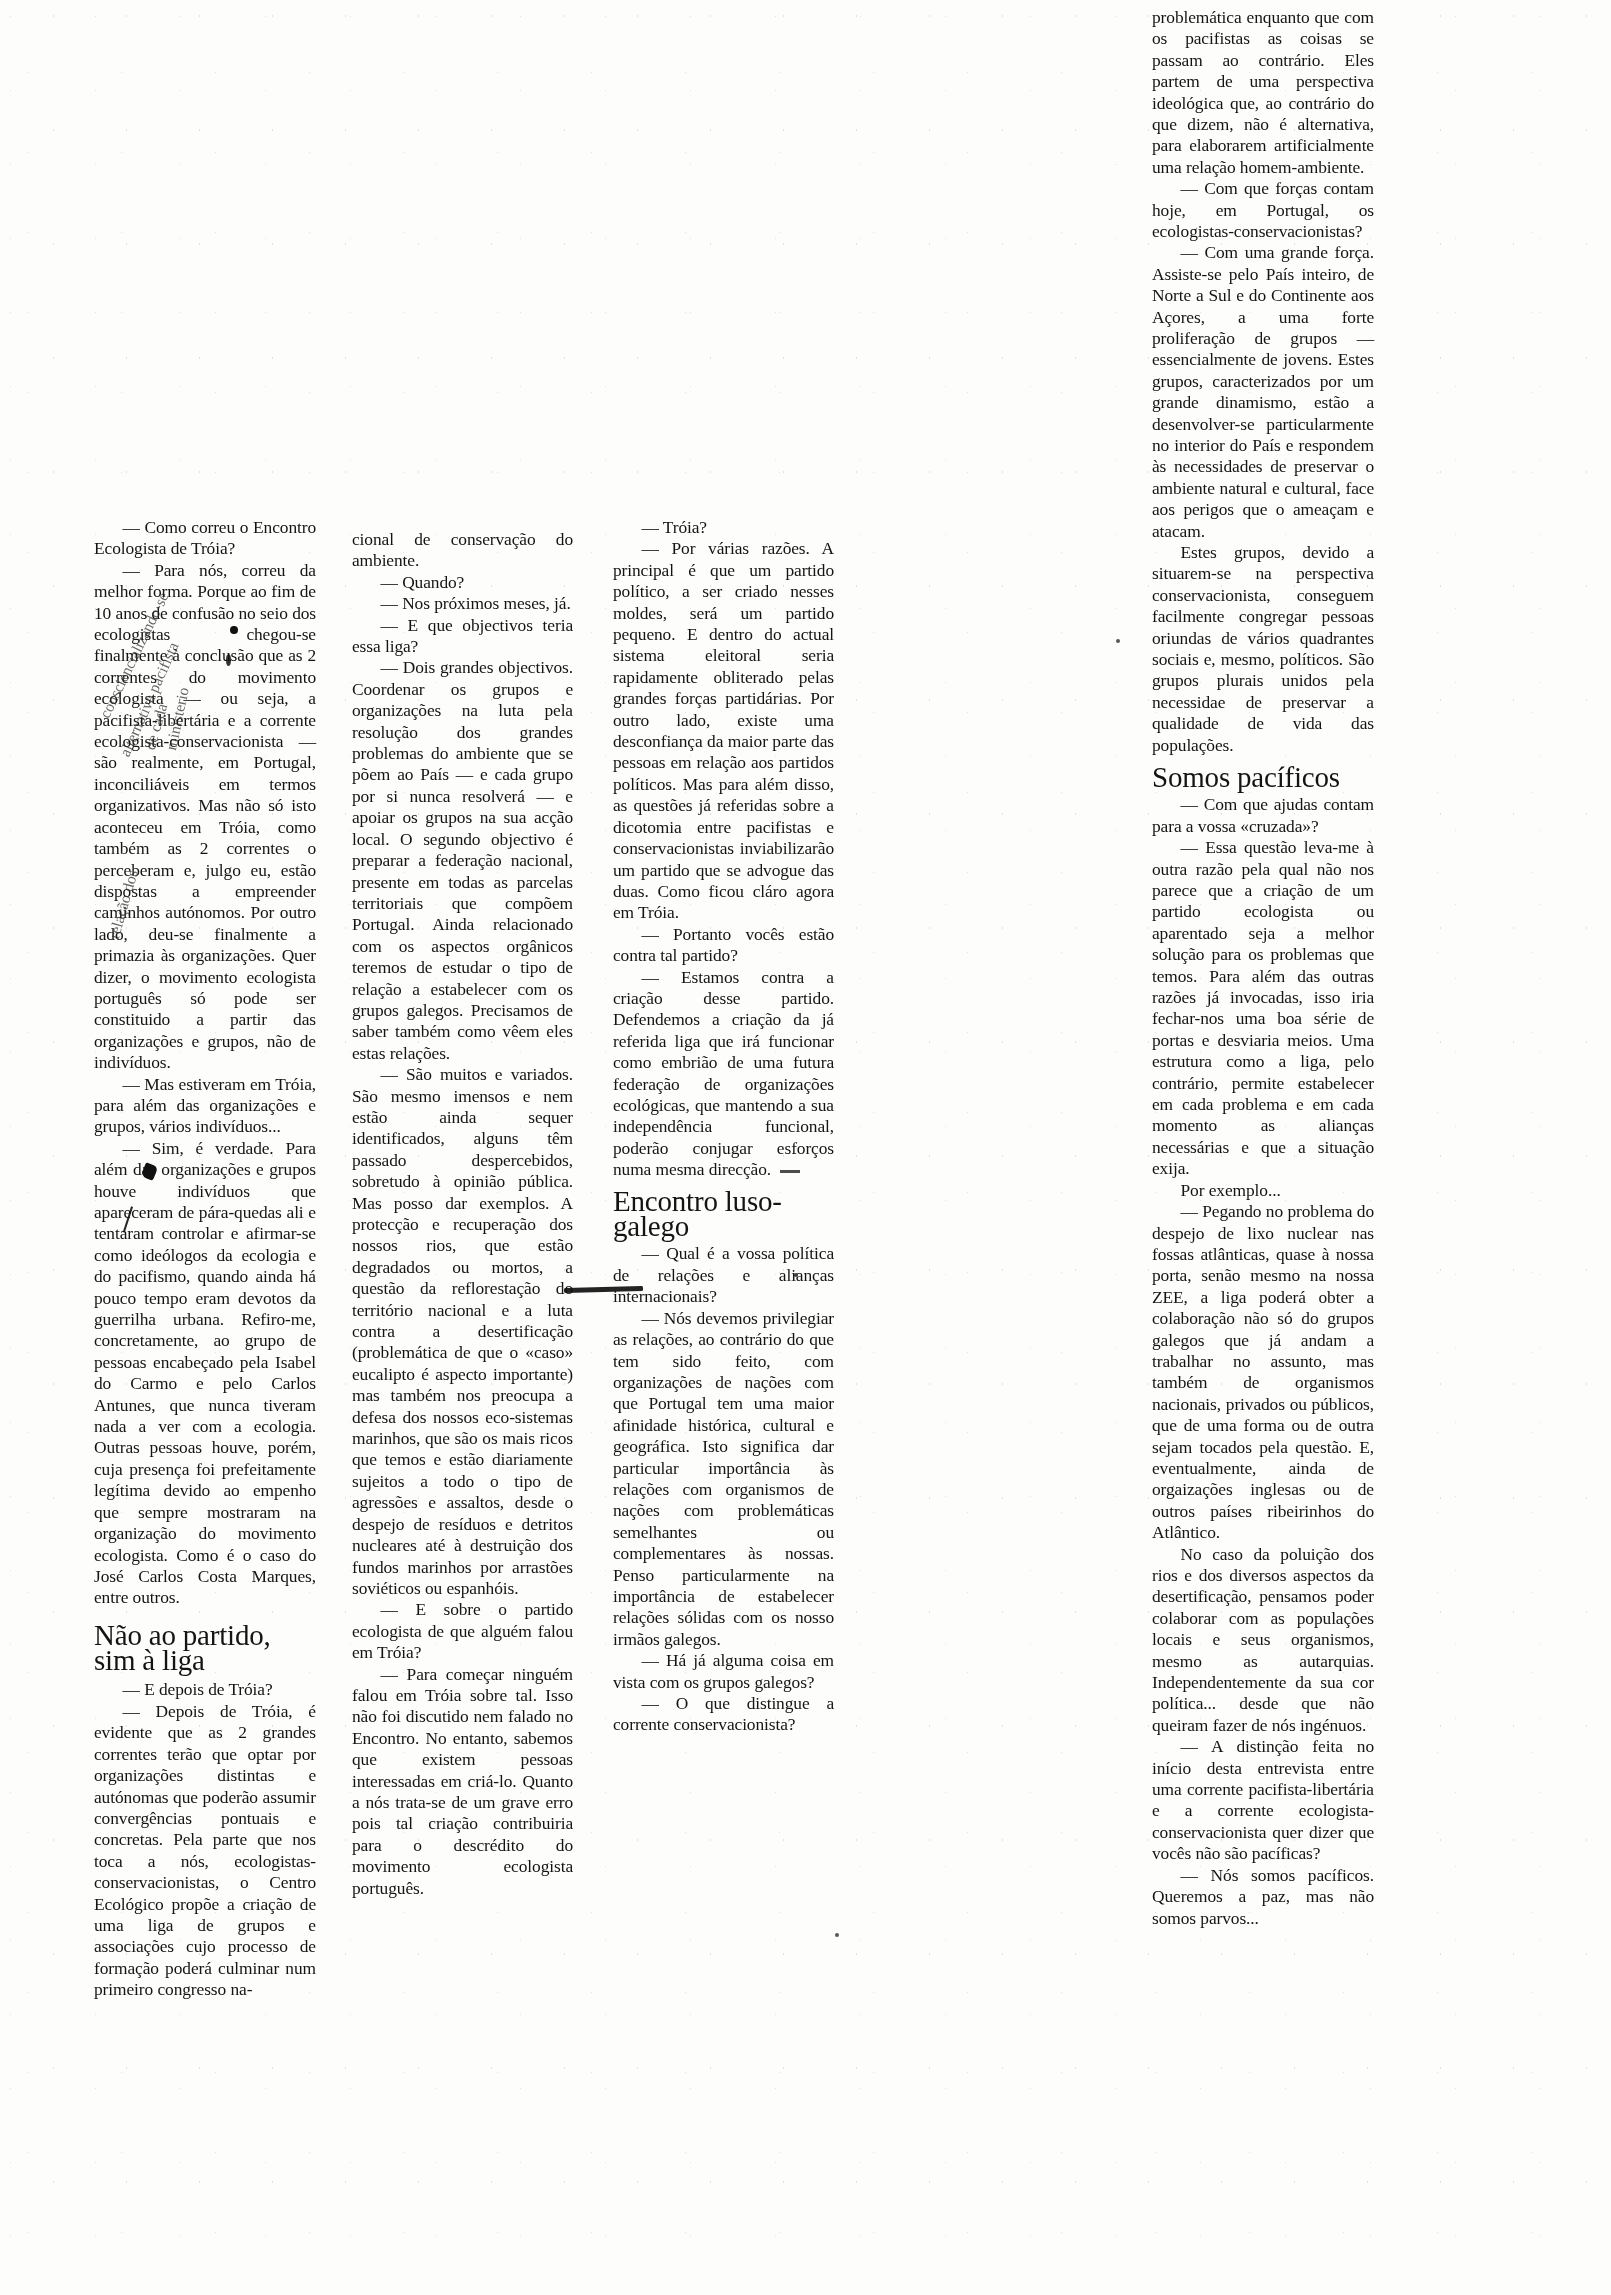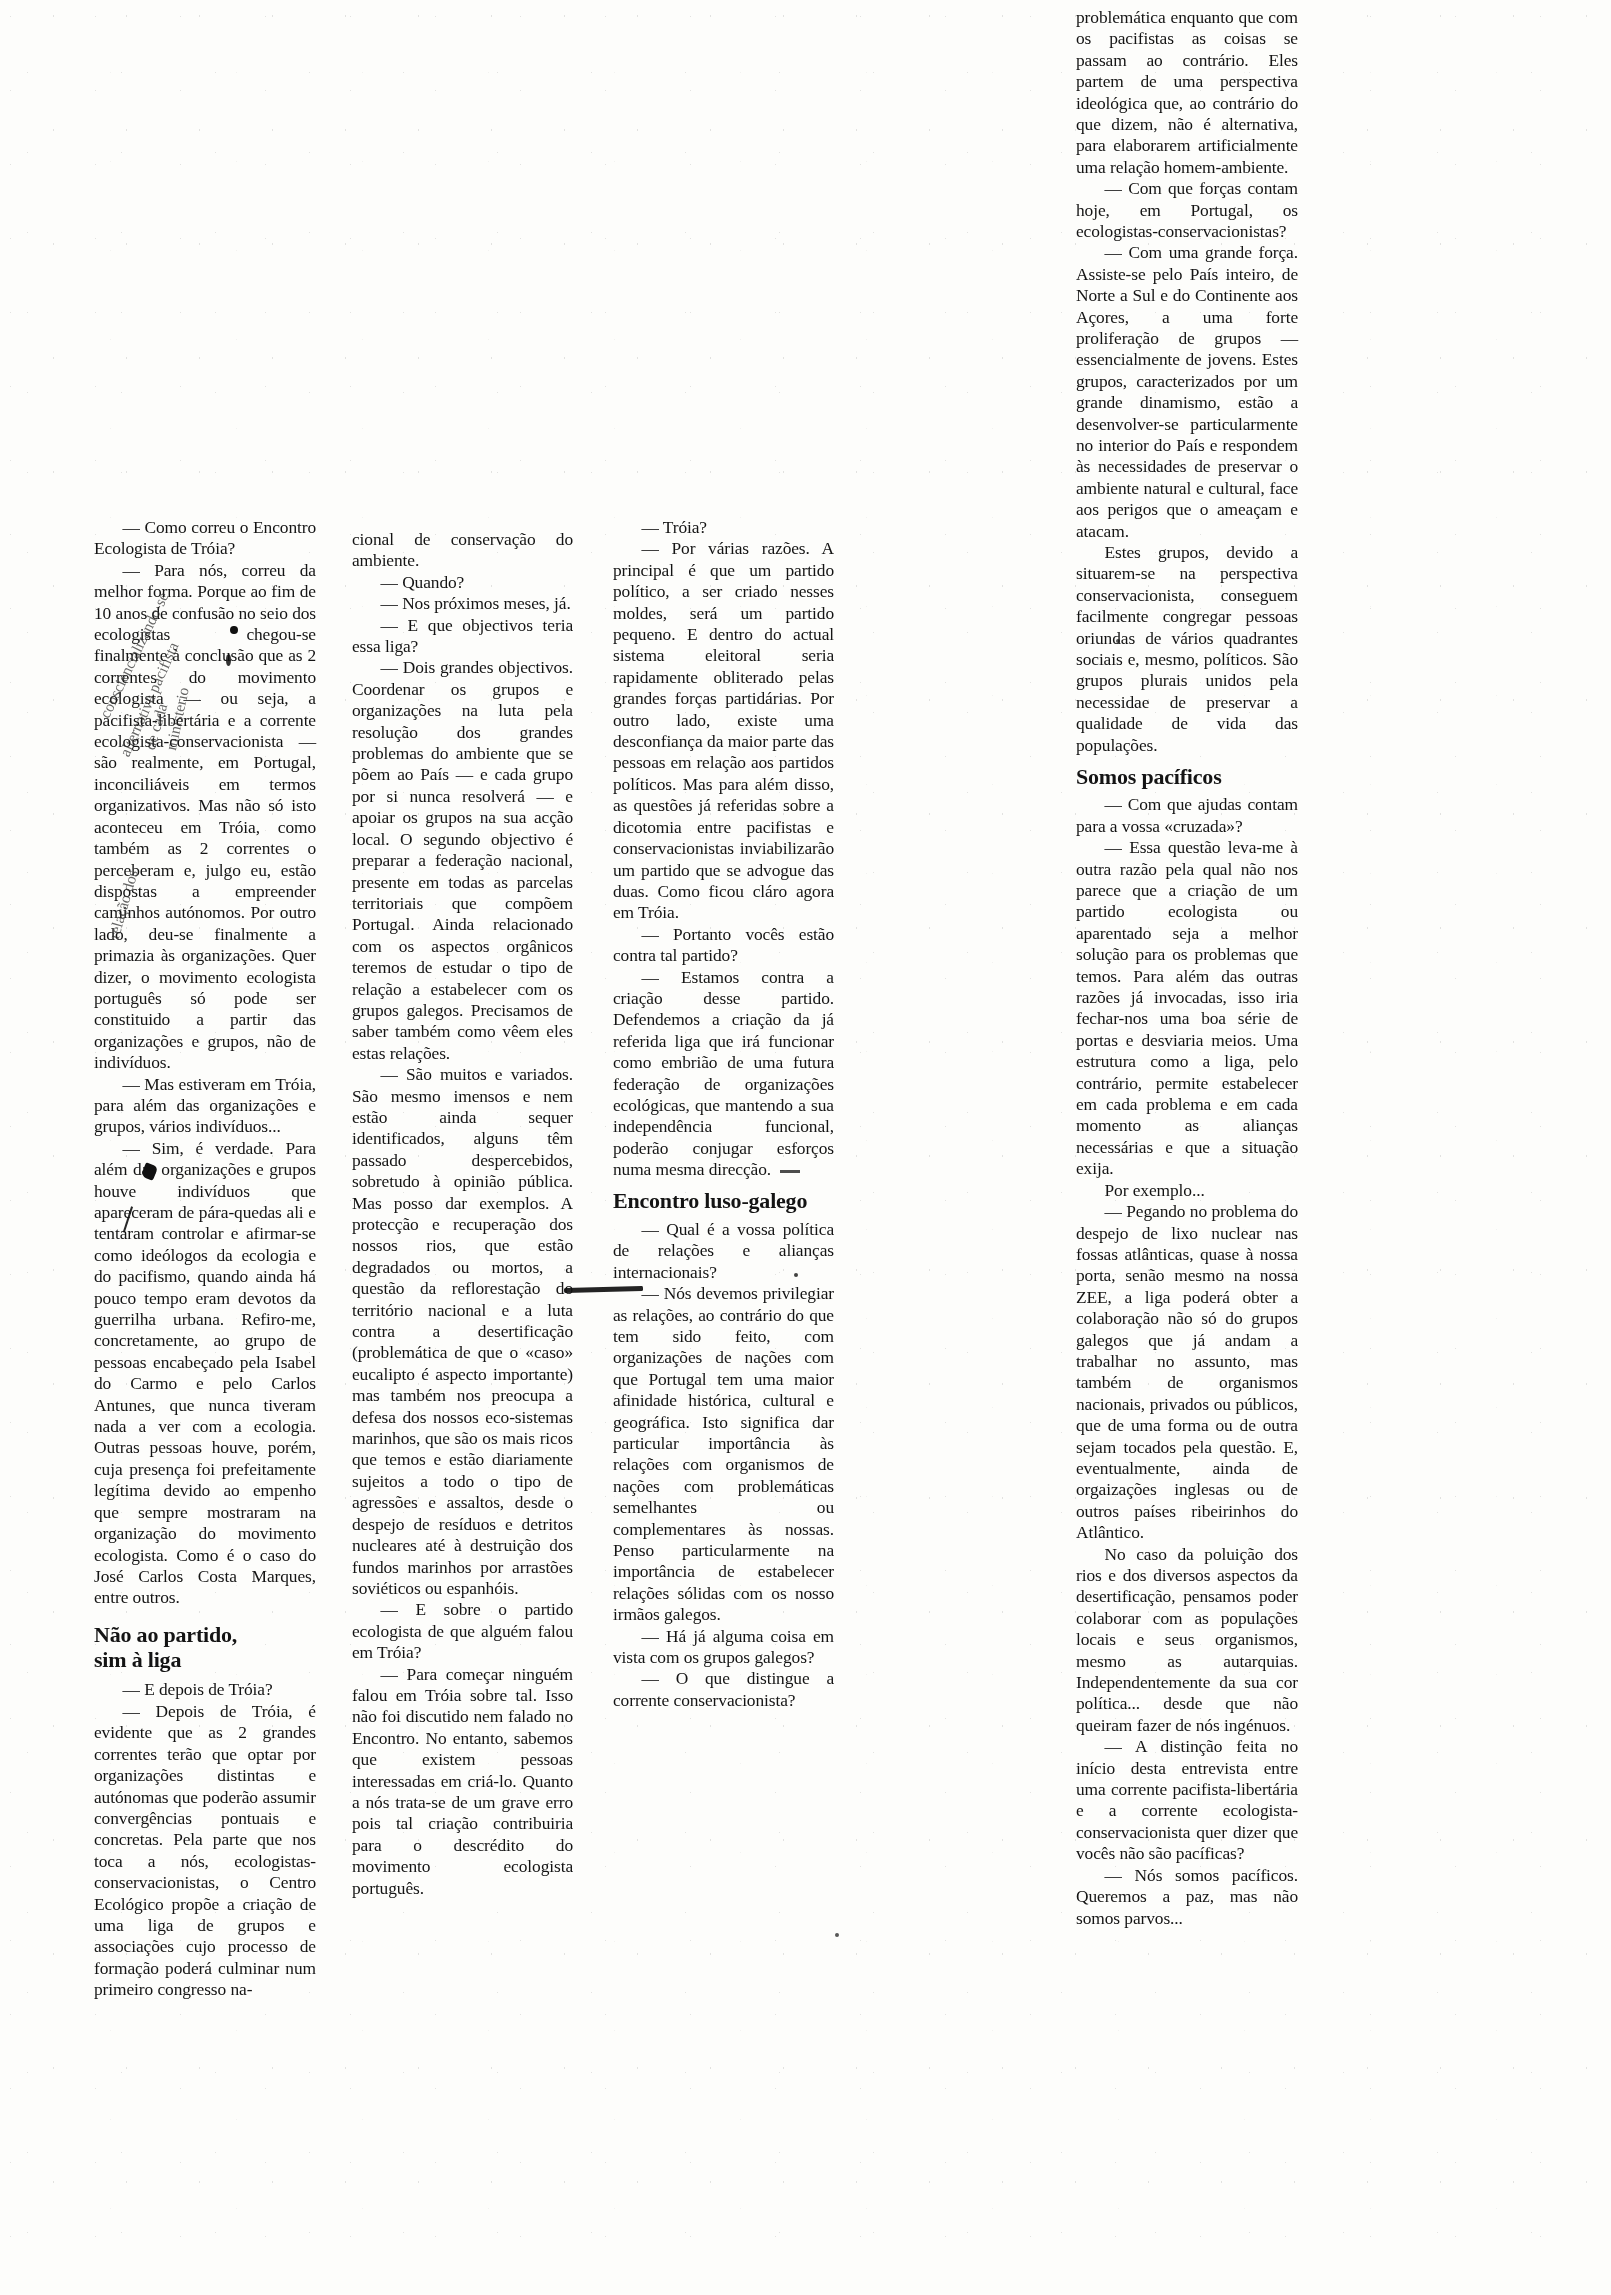--- a/index.html
+++ b/index.html
@@ -66,39 +66,39 @@
     text-indent: 28.5px;
   }
   
   .cont {
     text-indent: 0;
   }
 
   
   .col h2 {
     font-family: "Liberation Serif", "DejaVu Serif", serif;
-    font-weight: bold;
-    font-size: 22px;
+    font-weight: normal;
+    font-size: 29px;
     line-height: 24.6px;
     letter-spacing: -0.2px;
     margin-top: 14.7px;
     margin-bottom: 6.9px;
   }
   h2.tight {
     margin-top: 8.8px;
     margin-bottom: 4.9px;
   }
 
   
   #col1 { left: 94px;  top: 517px; width: 222px; }
   #col2 { left: 352px;  top: 529px; width: 221px; }
   #col3 { left: 613px; top: 517px; width: 221px; }
 
   
-  #coltop { left: 1076px; top: 6.9px; width: 222px; }
+  #coltop { left: 1152px; top: 6.9px; width: 222px; }
 
   
   .ghost {
     position: absolute;
     font-family: "Liberation Serif", "DejaVu Serif", serif;
     font-size: 15.7px;
     color: #2a2a2a;
     opacity: .72;
     white-space: nowrap;
     pointer-events: none;

